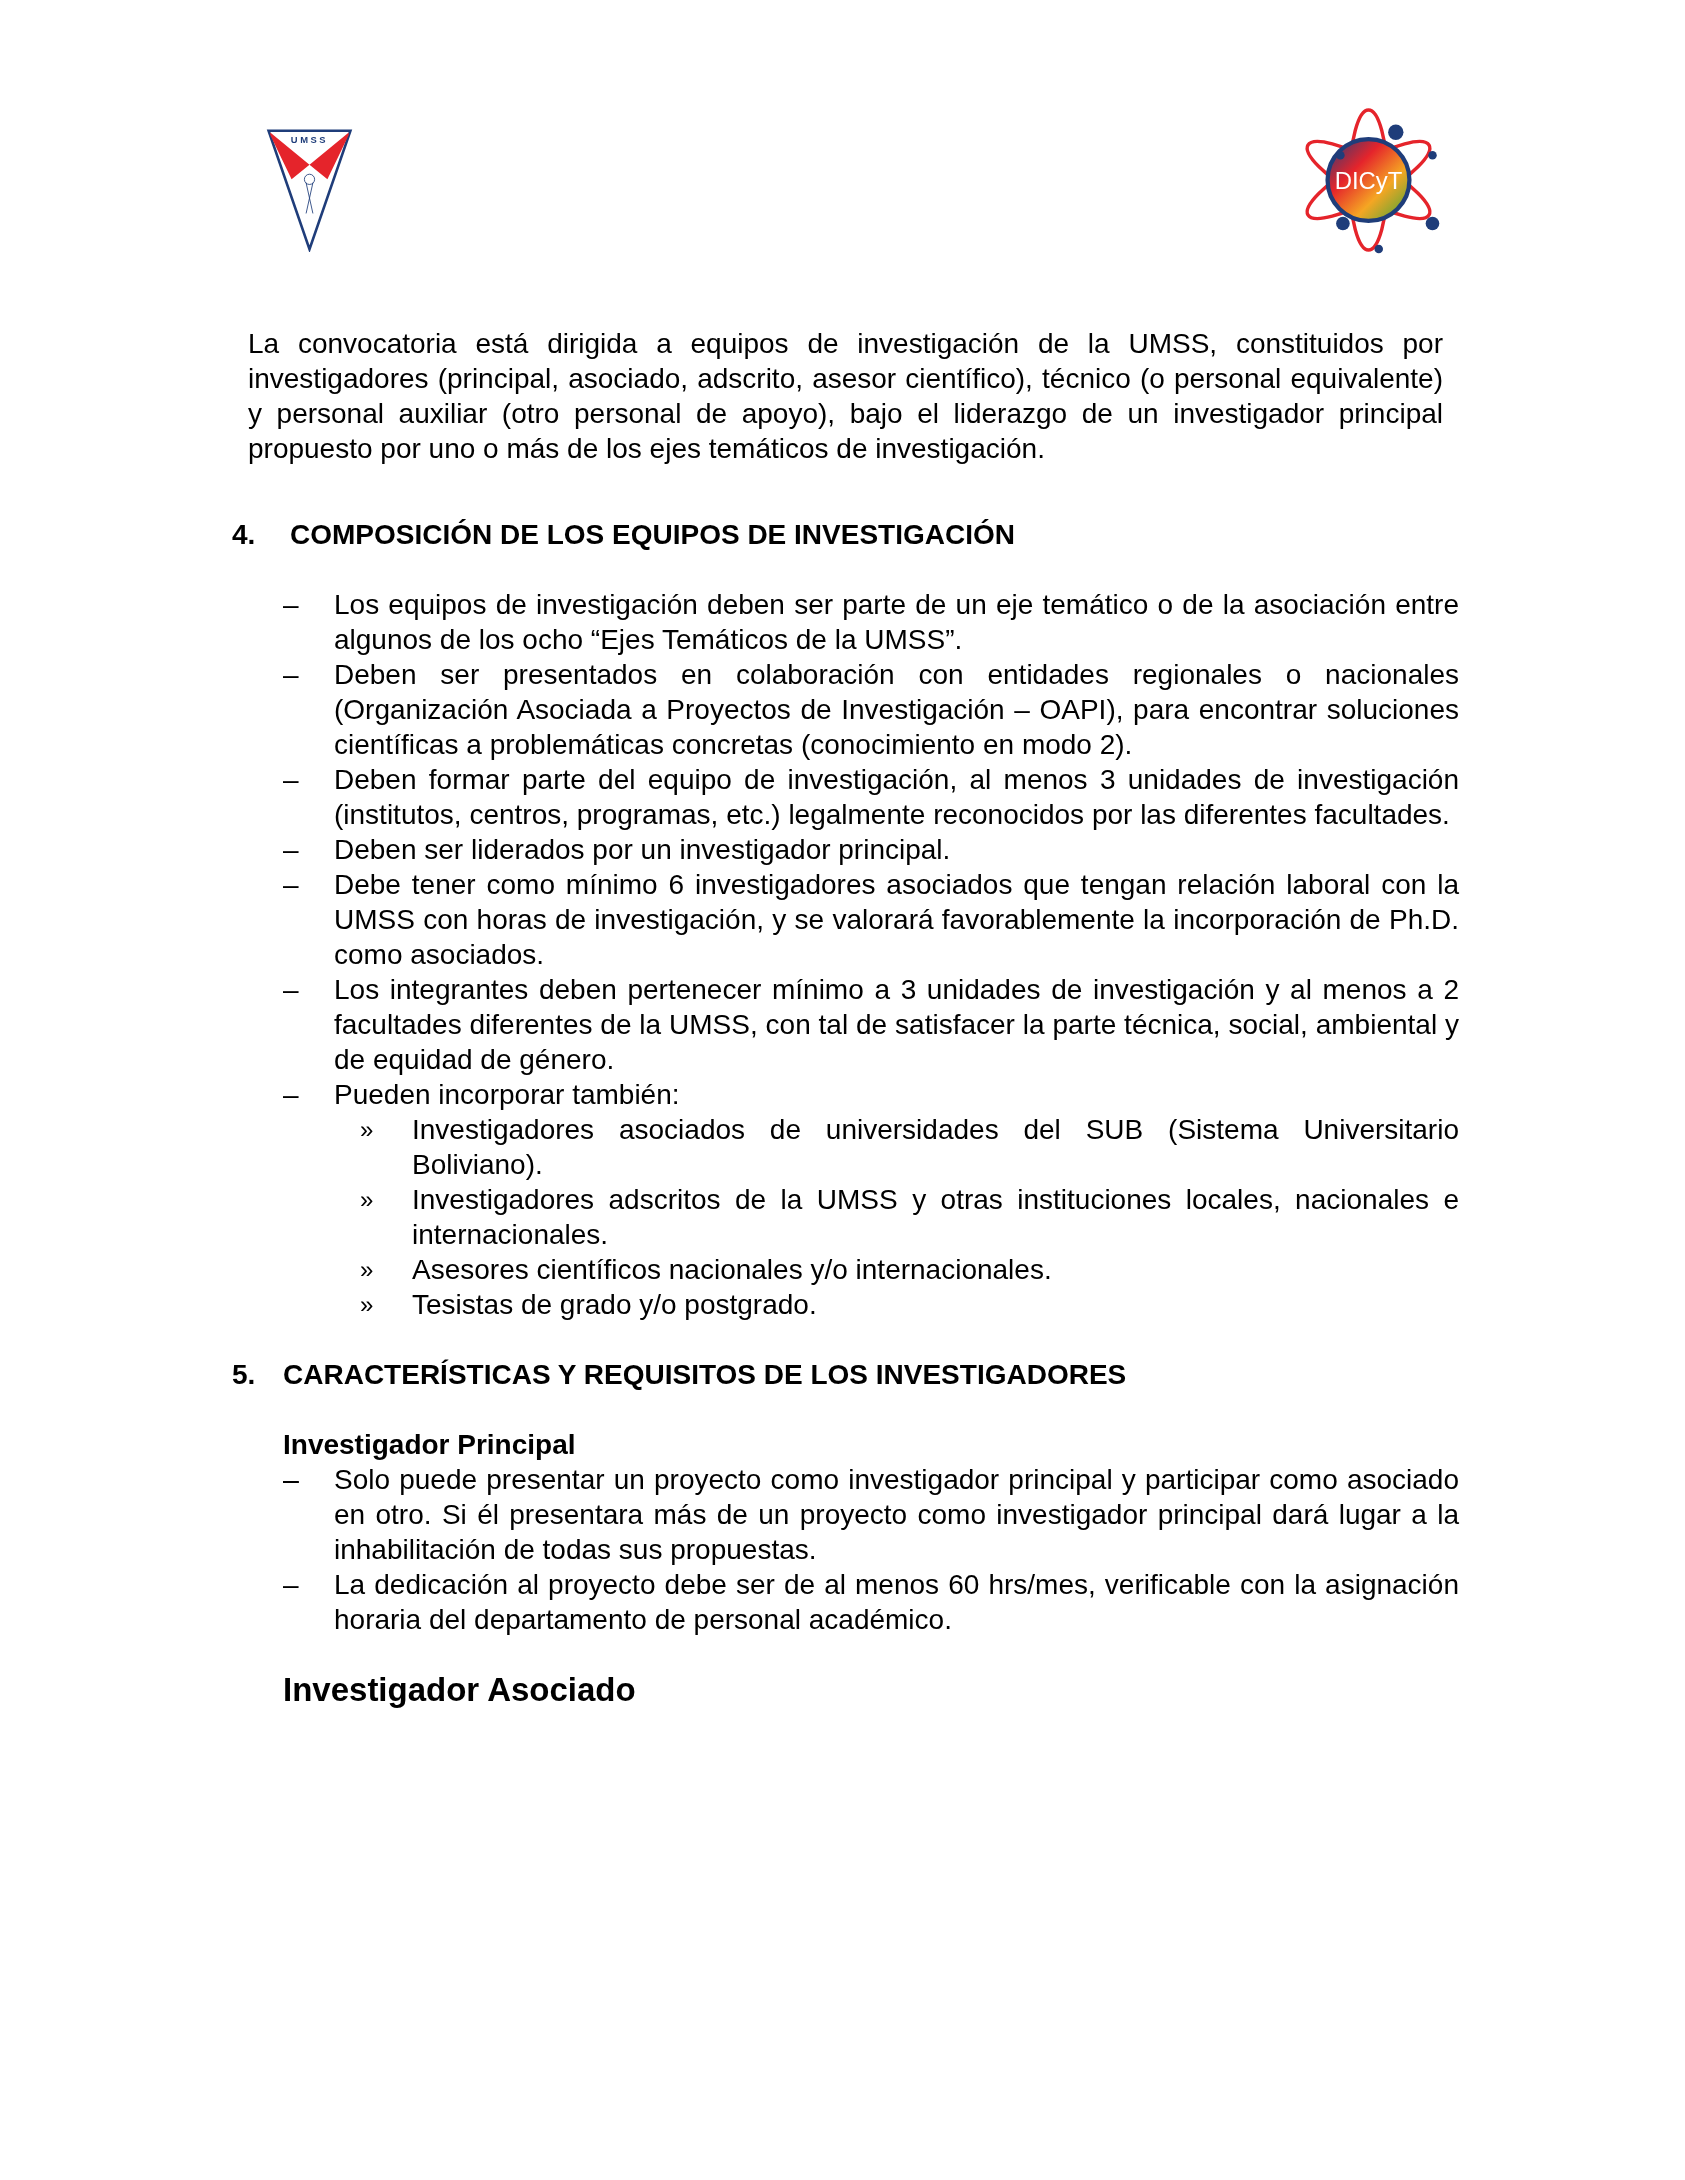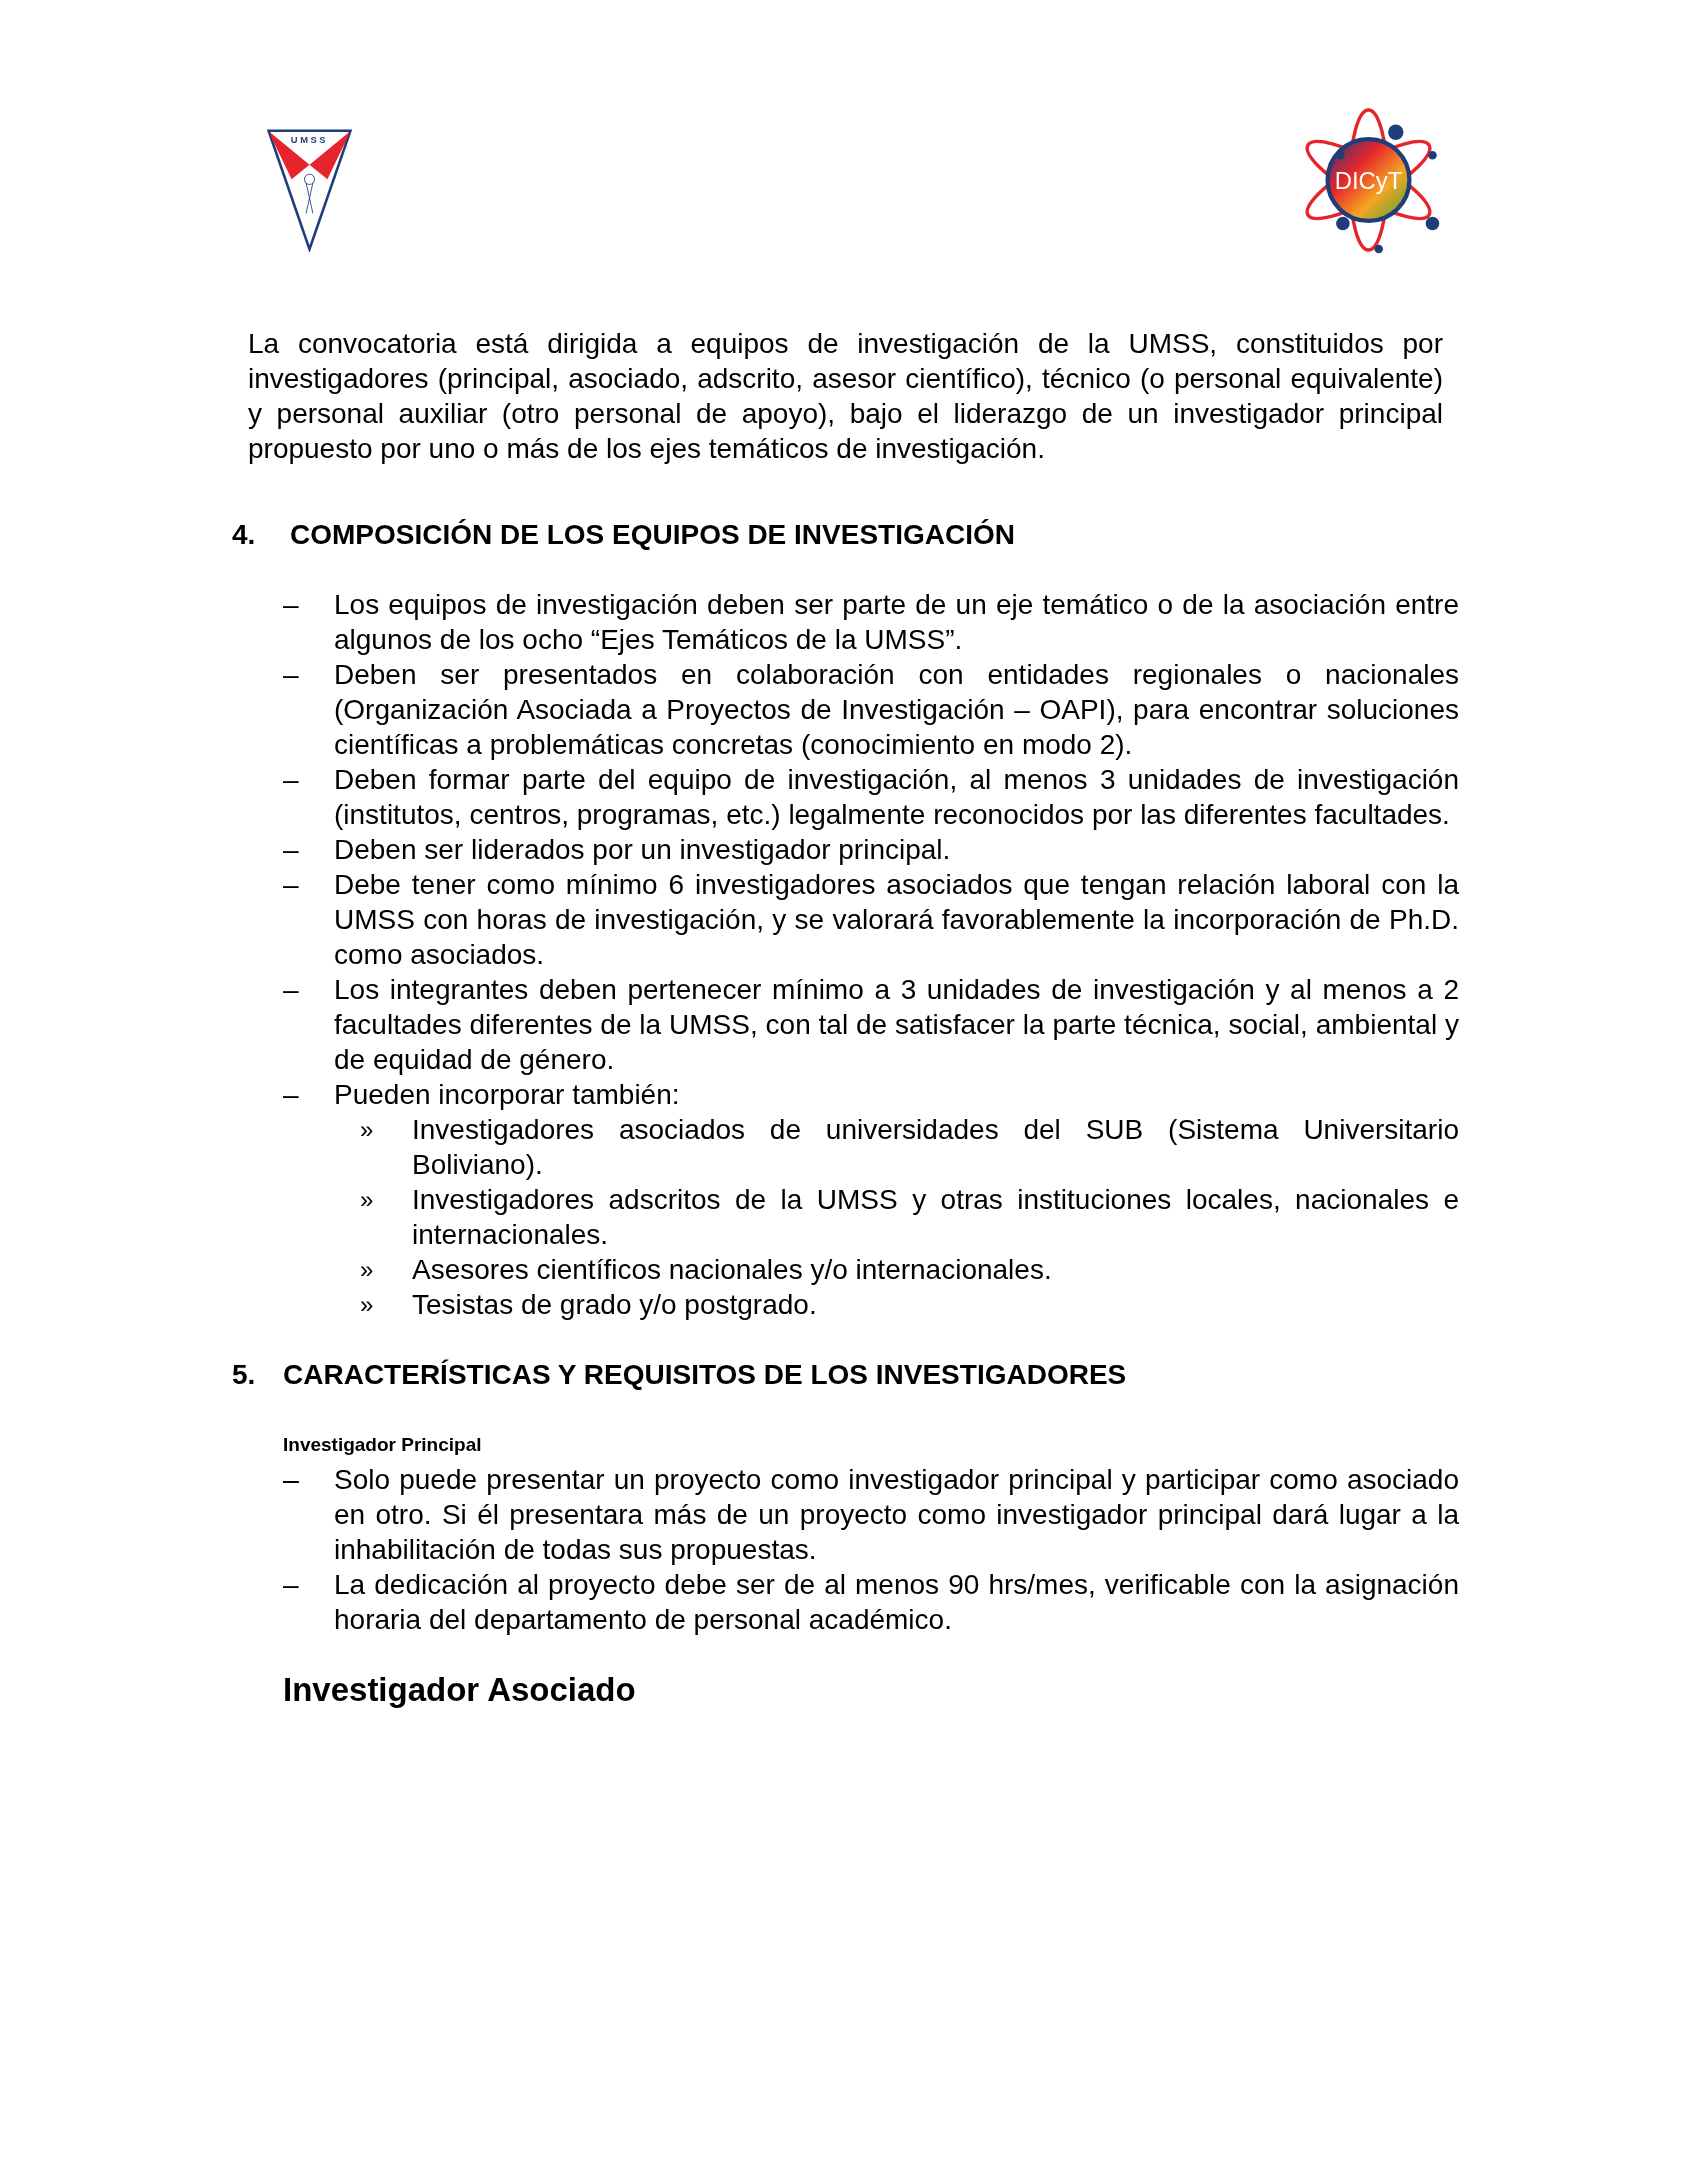--- a/index.html
+++ b/index.html
@@ -90,24 +90,24 @@
     <li><span class="bul">»</span><span>Tesistas de grado y/o postgrado.</span></li>
   </ul>
 
   <div style="height:35px"></div>
   <h2 class="heading" style="font-size:28px">
     <span class="num" style="width:51px">5.</span>
     <span>CARACTERÍSTICAS Y REQUISITOS DE LOS INVESTIGADORES</span>
   </h2>
   <div style="height:35px"></div>
 
-  <h3 class="subhead" style="font-size:19px">Investigador Principal</h3>
+  <h3 class="subhead" style="font-size:28px">Investigador Principal</h3>
   <ul class="list">
     <li><span class="bul">–</span></li>
     <li><span class="bul">–</span></li>
     <li><span class="bul">–</span><span>Solo puede presentar un proyecto como investigador principal y participar como asociado en otro. Si él presentara más de un proyecto como investigador principal dará lugar a la inhabilitación de todas sus propuestas.</span></li>
-    <li><span class="bul">–</span><span>La dedicación al proyecto debe ser de al menos 90 hrs/mes, verificable con la asignación horaria del departamento de personal académico.</span></li>
+    <li><span class="bul">–</span><span>La dedicación al proyecto debe ser de al menos 60 hrs/mes, verificable con la asignación horaria del departamento de personal académico.</span></li>
   </ul>
 
   <div style="height:35px"></div>
   <h3 class="subhead" style="font-size:33px">Investigador Asociado</h3>
 </div>
 
 
 </body></html>

